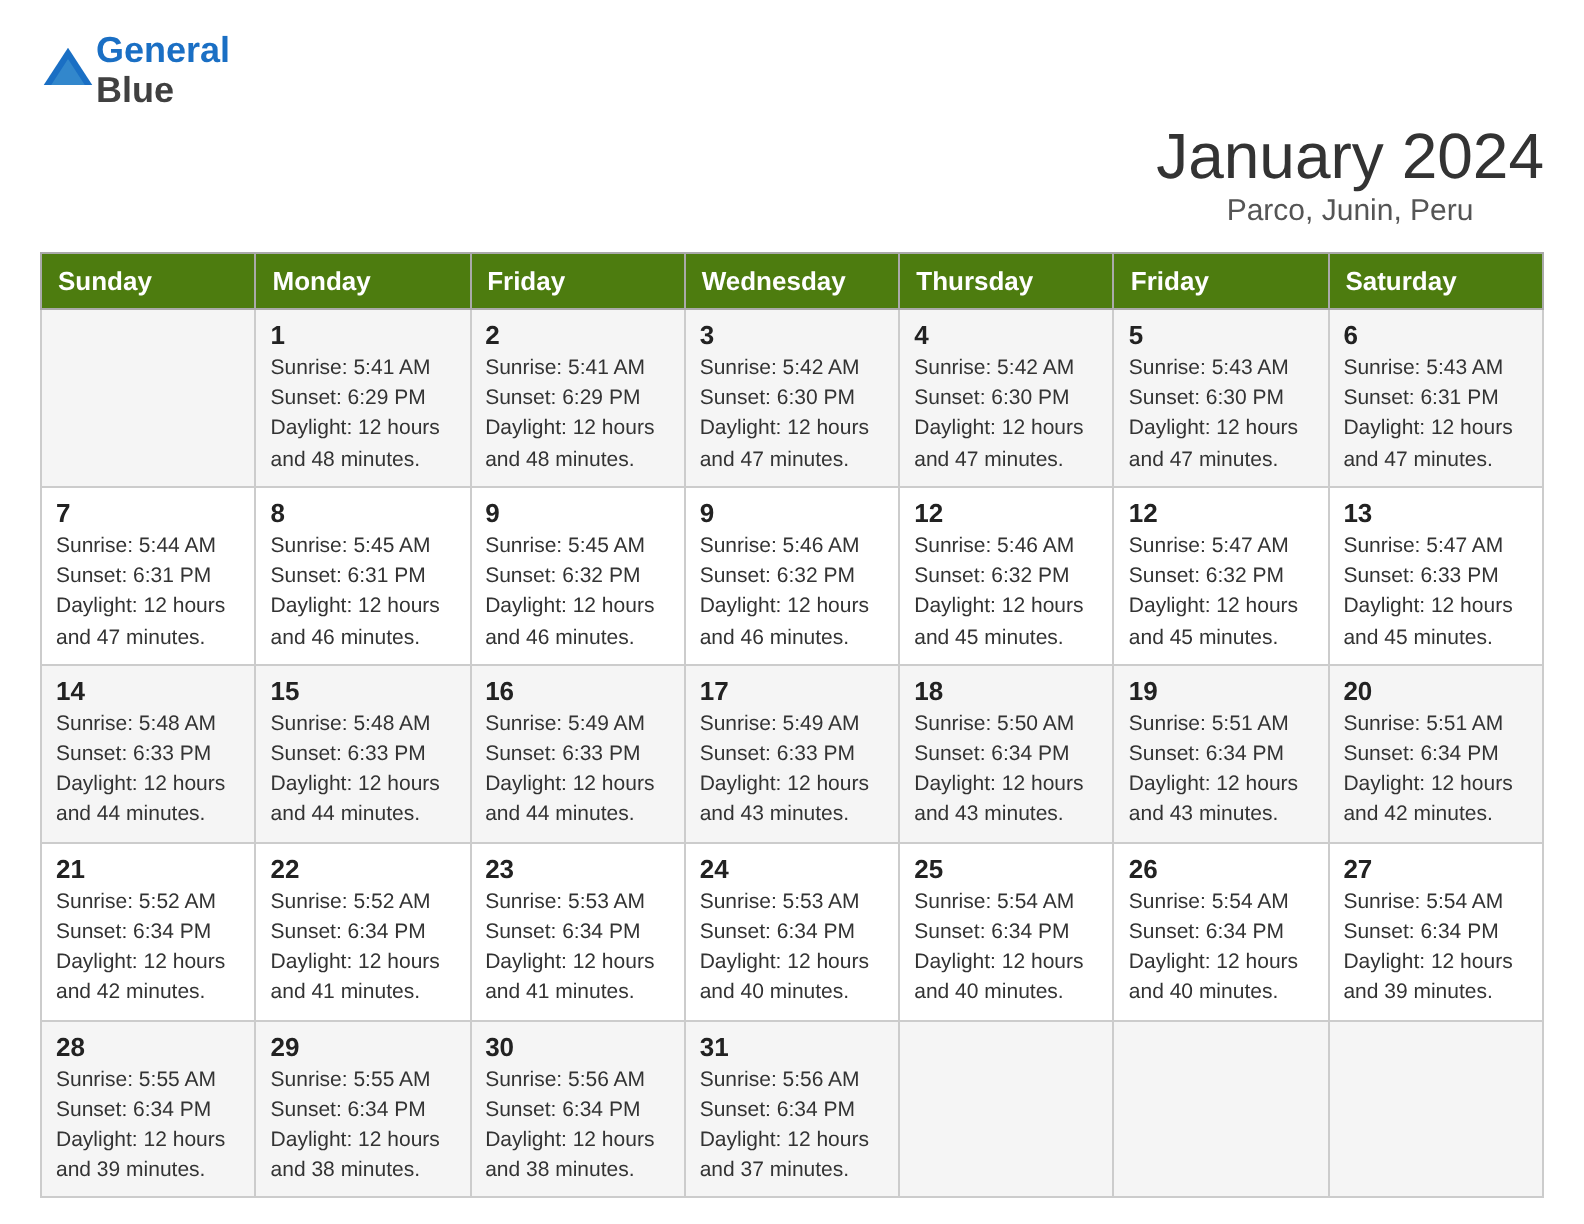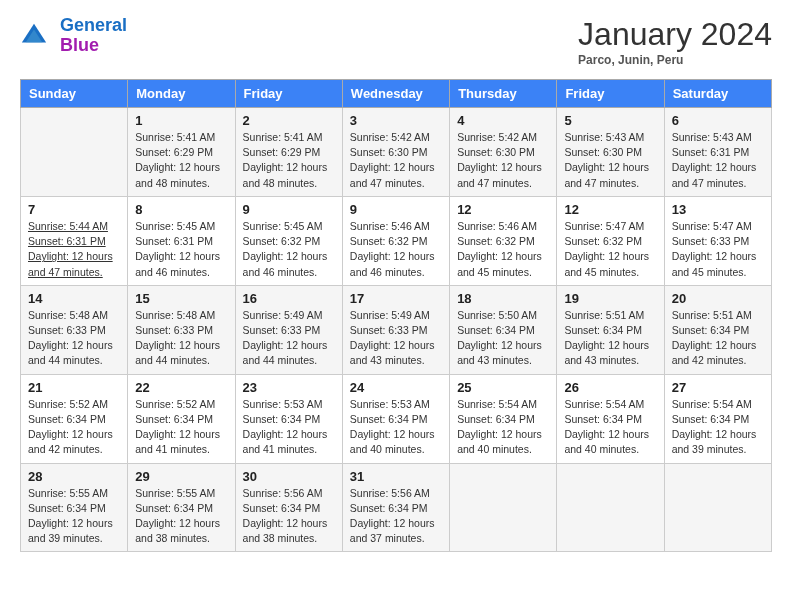--- a/index.html
+++ b/index.html
@@ -16,55 +16,55 @@
     }
     .header {
       display: flex;
       justify-content: space-between;
       align-items: flex-start;
       margin-bottom: 12px;
     }
     .logo {
       display: flex;
       align-items: center;
-      gap: 12px;
+      gap: 0;
     }
     .logo-text {
       font-size: 18px;
       font-weight: bold;
       color: #333;
       line-height: 1.1;
     }
     .logo-text span {
       color: #1a6fc4;
     }
     .logo-icon {
       width: 28px;
       height: 28px;
     }
     .title-block {
-      text-align: left;
+      text-align: center;
+      margin-top: 44px;
     }
     .main-title {
       font-size: 32px;
       color: #333;
       font-weight: normal;
     }
     .subtitle {
-      font-size: 12px;
+      font-size: 15px;
       color: #555;
-      font-weight: bold;
     }
     table {
       width: 100%;
       border-collapse: collapse;
       font-size: 11px;
     }
     thead tr th {
-      background-color: #3b82f6;
+      background-color: #4d7c0f;
       color: #fff;
       text-align: left;
       padding: 6px 8px;
       font-size: 13px;
       font-weight: bold;
       border: 1px solid #aaa;
       margin-top: 21px;
     }
     tbody tr {
       border: 1px solid #ccc;
@@ -98,21 +98,21 @@
 
 <div class="page">
   <div class="header">
     <div class="logo">
       <svg class="logo-icon" viewBox="0 0 30 30">
         <polygon points="15,2 28,22 2,22" fill="#1a6fc4"></polygon>
         <polygon points="15,8 24,22 6,22" fill="#4a9fd4" opacity="0.5"></polygon>
       </svg>
       <div class="logo-text">
         <div><span>General</span></div>
-        <div><span style="color:#a21caf">Blue</span></div>
+        <div><span style="color:#404040">Blue</span></div>
       </div>
     </div>
     <div class="title-block">
       <div class="main-title">January 2024</div>
       <div class="subtitle">Parco, Junin, Peru</div>
     </div>
   </div>
 
   <table>
     <thead>
@@ -168,21 +168,21 @@
             <div class="day-num">6</div>
             <div class="day-info" style="white-space: pre-line;">Sunrise: 5:43 AM
 Sunset: 6:31 PM
 Daylight: 12 hours
 and 47 minutes.</div>
           </td>
         </tr>
         <tr>
           <td>
             <div class="day-num">7</div>
-            <div class="day-info" style="white-space: pre-line; text-decoration: underline;">Sunrise: 5:44 AM
+            <div class="day-info" style="white-space: pre-line;">Sunrise: 5:44 AM
 Sunset: 6:31 PM
 Daylight: 12 hours
 and 47 minutes.</div>
           </td>
           <td>
             <div class="day-num">8</div>
             <div class="day-info" style="white-space: pre-line;">Sunrise: 5:45 AM
 Sunset: 6:31 PM
 Daylight: 12 hours
 and 46 minutes.</div>

